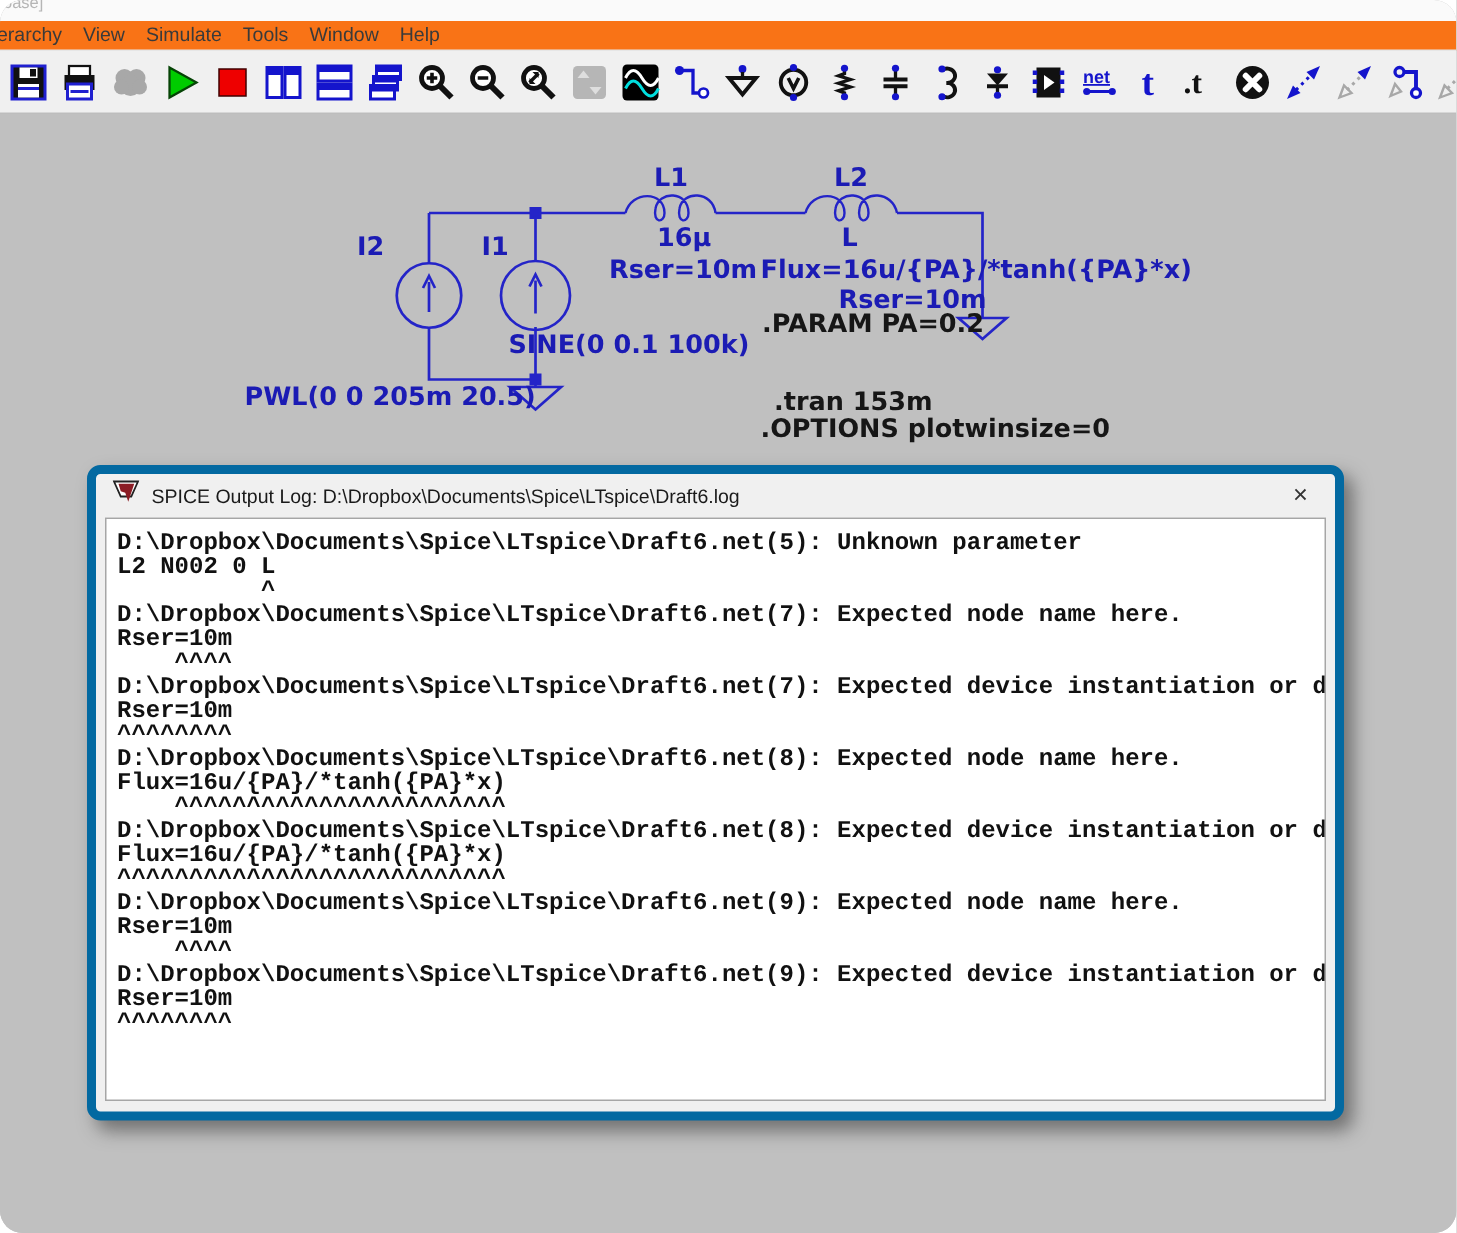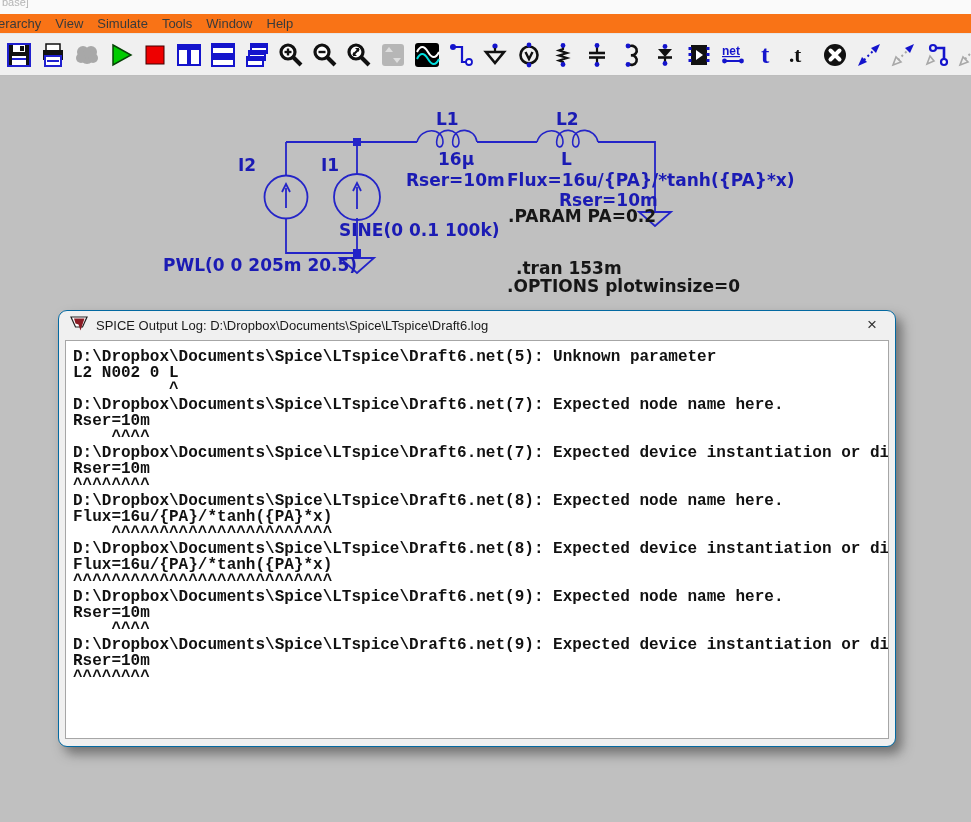--- a/index.html
+++ b/index.html
@@ -1,17 +1,17 @@
 <!DOCTYPE html>
 <html><head>
 <meta charset="utf-8">
 <style>
   html,body{margin:0;padding:0;}
   .screen{position:relative;width:971px;height:822px;overflow:hidden;
-          background:#c0c0c0;font-family:"Liberation Sans",sans-serif;}
+          background:#c0c0c0;font-family:"Liberation Sans",sans-serif;border-radius:15px;}
 
   
   .title-strip{position:absolute;left:0;top:0;width:971px;height:14px;background:#fafafa;}
   .title-frag{position:absolute;left:2px;top:-4px;font-size:11px;color:#b5b5b5;}
 
   
   .menu-bar{position:absolute;left:0;top:14px;width:971px;height:19px;background:#f97316;
             border-bottom:1px solid #e6e6e6;white-space:nowrap;}
   .menu-item{display:inline-block;font-size:13px;color:#3a3a3a;margin-right:14px;line-height:18px;}
   .menu-item:first-child{margin-left:-2px;}
@@ -25,21 +25,21 @@
 
   
   .schematic{position:absolute;left:0;top:76px;width:971px;height:746px;background:#c0c0c0;}
   .sch-label{position:absolute;font-family:"DejaVu Sans",sans-serif;font-weight:bold;
              font-size:17px;color:#1b1bb4;white-space:nowrap;}
   .sch-directive{color:#161616;}
   .sch-svg{position:absolute;left:0;top:0;}
 
   
   .dialog{position:absolute;left:58px;top:310px;width:838px;height:437px;background:#f0f0f0;
-          border:1px solid #0369a1;border-radius:9px;box-sizing:border-box;
+          border:6px solid #0369a1;border-radius:9px;box-sizing:border-box;
           box-shadow:6px 7px 12px rgba(50,50,50,.55);}
   .dialog-title{position:absolute;left:0;top:0;right:0;height:29px;display:flex;align-items:center;}
   .dialog-title .lt-icon{margin:0 8px 0 11px;}
   .dialog-title-text{font-size:13px;color:#1a1a1a;}
   .dialog-close{position:absolute;right:12px;top:3px;width:22px;height:22px;font-size:17px;
                 color:#333;display:flex;align-items:center;justify-content:center;cursor:default;}
   .dialog-body{position:absolute;left:6px;right:6px;top:29px;bottom:7px;background:#ffffff;
                border:1px solid #a6a6a6;overflow:hidden;}
   .log-text{margin:4px;padding:4px 0 0 3px;font-family:"Liberation Mono","DejaVu Sans Mono",monospace;
             font-weight:bold;font-size:16px;line-height:16px;color:#111;white-space:pre;}

